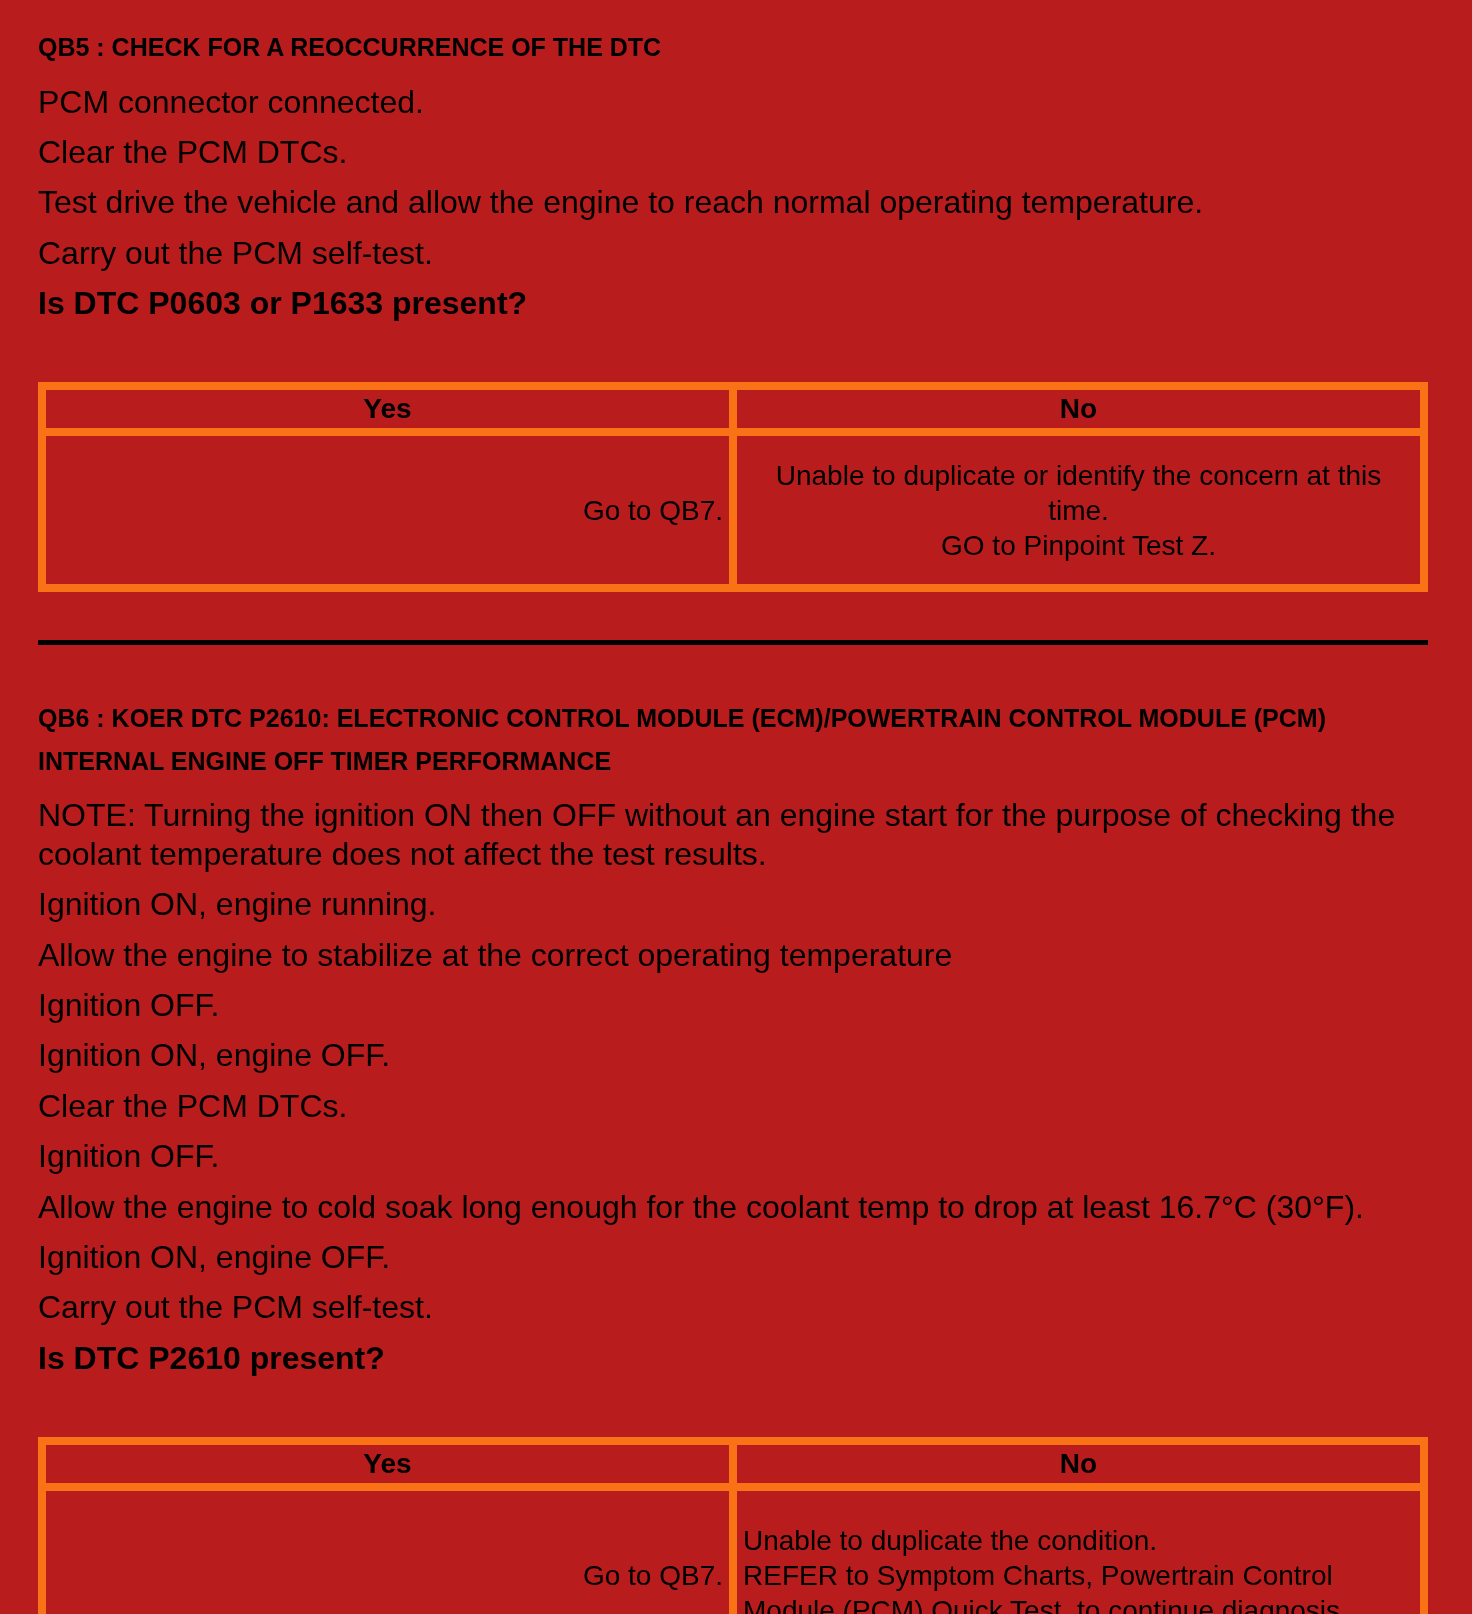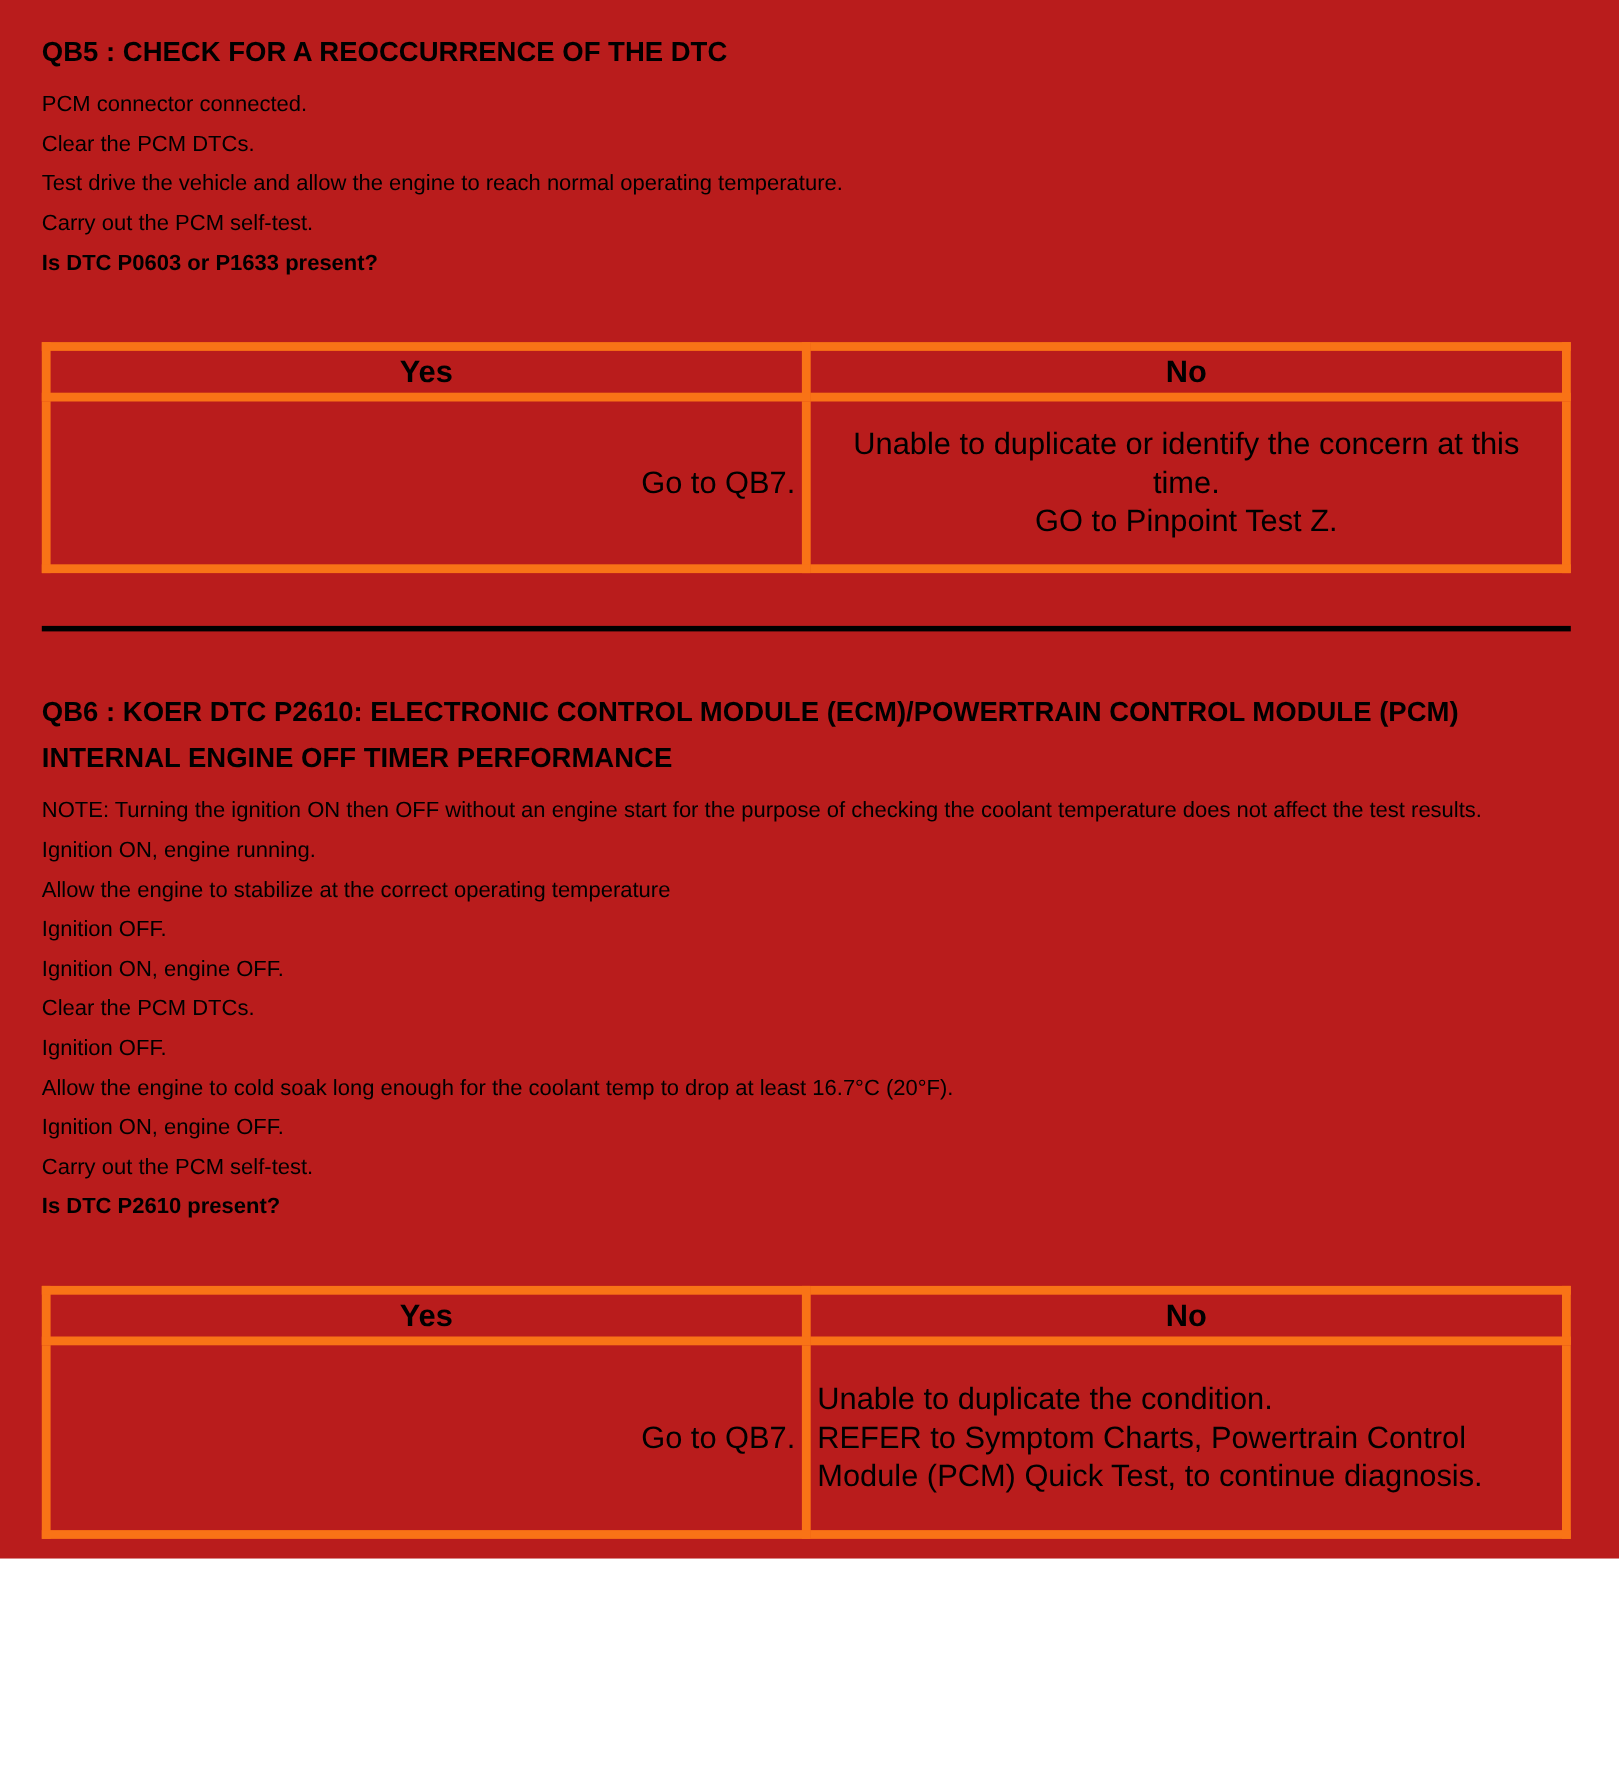--- a/index.html
+++ b/index.html
@@ -15,21 +15,21 @@
     padding: 26px 44px 18px 38px;
     background: #b91c1c;
   }
   .heading {
     font-size: 25px;
     font-weight: bold;
     line-height: 1.7;
     margin: 0 0 14px 0;
   }
   .step {
-    font-size: 20px;
+    font-size: 32px;
     line-height: 1.2;
     margin: 0 0 12px 0;
   }
   .question {
     font-weight: bold;
     margin: 4px 0 60px 0;
   }
   table.result-table {
     width: 100%;
     border-collapse: collapse;
@@ -115,21 +115,21 @@
   <section>
     <h2 class="heading">QB6 : KOER DTC P2610: ELECTRONIC CONTROL MODULE (ECM)/POWERTRAIN CONTROL MODULE (PCM) INTERNAL ENGINE OFF TIMER PERFORMANCE</h2>
 
     <p class="step">NOTE: Turning the ignition ON then OFF without an engine start for the purpose of checking the coolant temperature does not affect the test results.</p>
     <p class="step">Ignition ON, engine running.</p>
     <p class="step">Allow the engine to stabilize at the correct operating temperature</p>
     <p class="step">Ignition OFF.</p>
     <p class="step">Ignition ON, engine OFF.</p>
     <p class="step">Clear the PCM DTCs.</p>
     <p class="step">Ignition OFF.</p>
-    <p class="step">Allow the engine to cold soak long enough for the coolant temp to drop at least 16.7°C (20°F).</p>
+    <p class="step">Allow the engine to cold soak long enough for the coolant temp to drop at least 16.7°C (30°F).</p>
     <p class="step">Ignition ON, engine OFF.</p>
     <p class="step">Carry out the PCM self-test.</p>
     <p class="step question">Is DTC P2610 present?</p>
 
     <div class="table-wrap">
       <table class="result-table">
         <thead>
           <tr>
             <th>Yes</th>
             <th>No</th>

